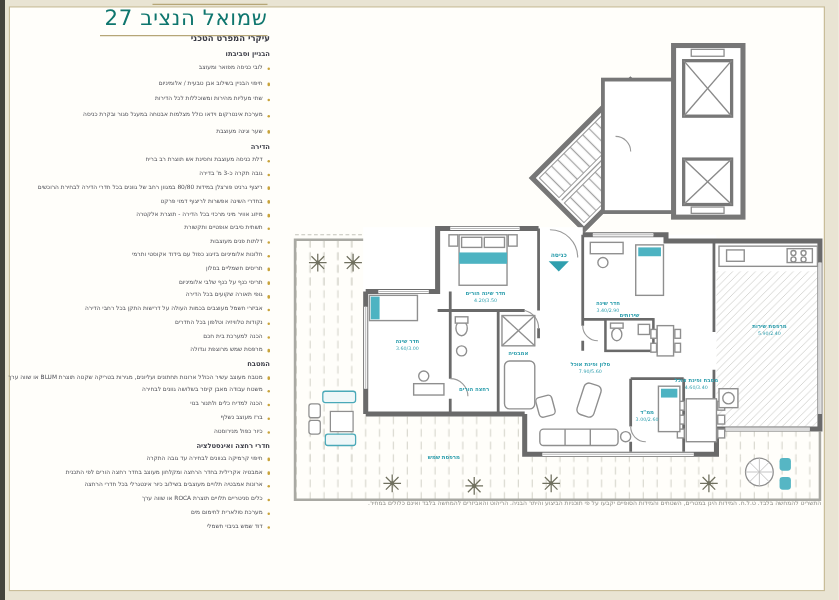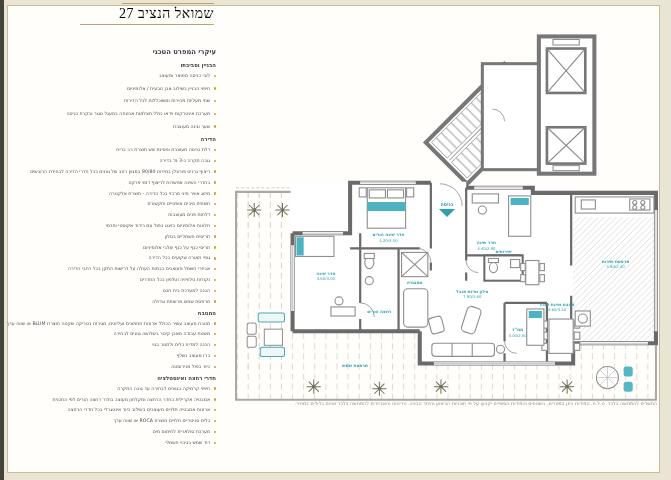--- a/index.html
+++ b/index.html
@@ -10,26 +10,26 @@
   }
   .edge-strip{position:absolute;left:0;top:0;width:4px;height:480px;background:#45443c;}
   .card{
     position:absolute;left:7px;top:5px;width:651px;height:466px;
     background:#fffefa;border:1px solid #c9bd99;
   }
   
   .title-block{position:absolute;left:80px;top:3px;width:134px;direction:rtl;text-align:right;}
   .rule-top{height:0;border-top:1px solid #b6a677;width:92px;}
   .page-title{
-    color:#000000;font-size:14px;font-weight:500;letter-spacing:.5px;
-    padding:2px 0 3px 0;line-height:1.1;white-space:nowrap;font-family:Liberation Serif, serif;
+    color:#0f766e;font-size:17px;font-weight:500;letter-spacing:.5px;
+    padding:2px 0 3px 0;line-height:1.1;white-space:nowrap;
   }
   .rule-bottom{height:0;border-top:1px solid #b6a677;width:134px;}
   
-  .specs{position:absolute;left:6px;top:48px;width:210px;direction:rtl;text-align:right;}
+  .specs{position:absolute;left:6px;top:27px;width:210px;direction:rtl;text-align:right;}
   .spec-subtitle{font-size:6.8px;font-weight:bold;color:#3a3b45;margin:0 0 6px 0;}
   .spec-heading{font-size:5.4px;font-weight:bold;color:#3e3f49;margin:3px 0 5px 0;}
   .spec-item{display:flex;align-items:center;margin:0 0 5.2px 0;white-space:nowrap;}
   .specs .loose .spec-item{margin-bottom:7px;}
   .bullet{flex:0 0 auto;width:2.4px;height:2.4px;border-radius:50%;background:#c8a33c;margin-left:3.5px;}
   .spec-text{font-size:4.7px;color:#4c4d55;line-height:1.2;}
   
   .plan-wrap{position:absolute;left:232px;top:8px;width:429px;height:396px;}
   svg text{font-family:"DejaVu Sans",sans-serif;}
   .room-label{fill:#2f9fae;font-size:4.3px;font-weight:bold;text-anchor:middle;direction:rtl;}

